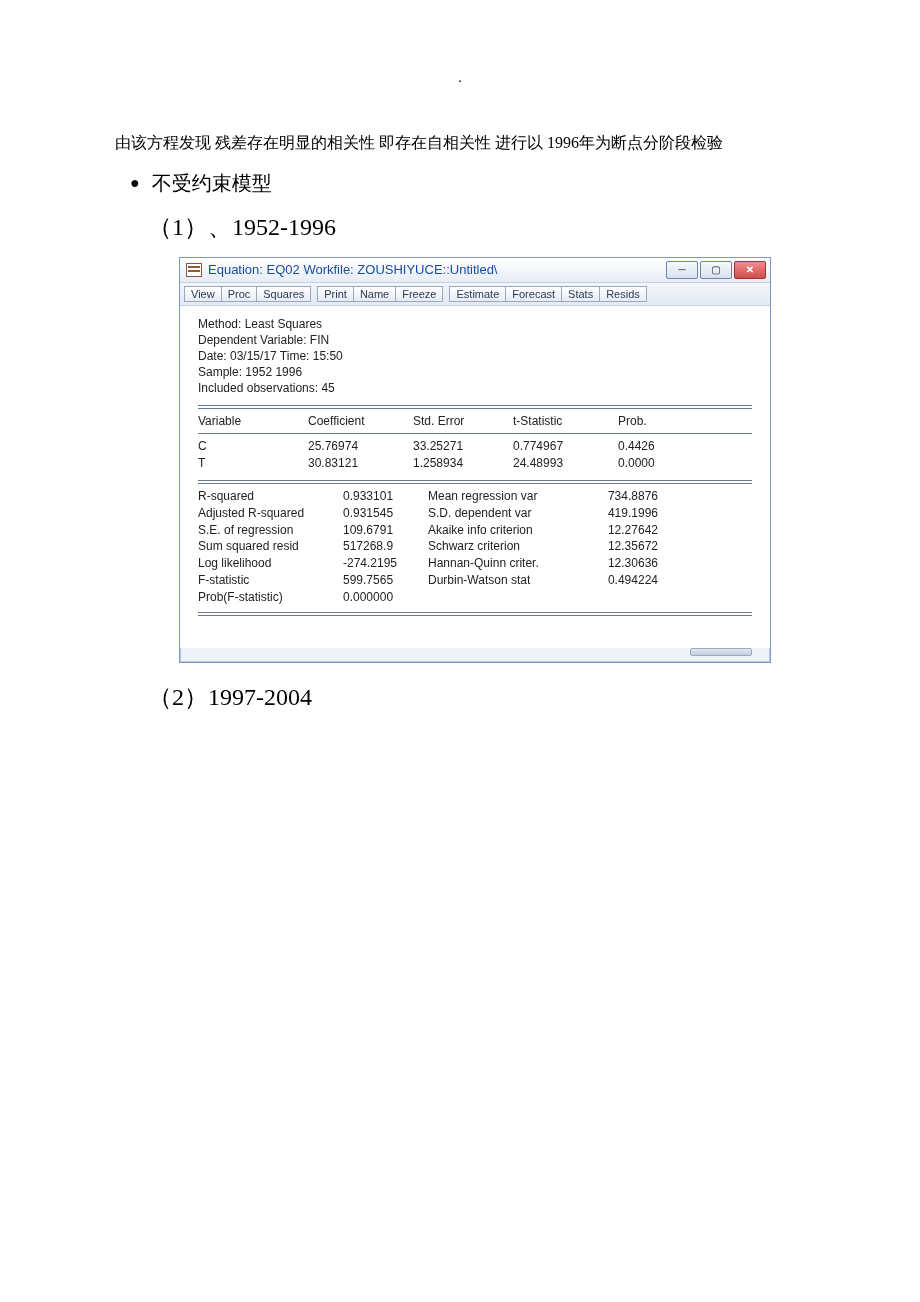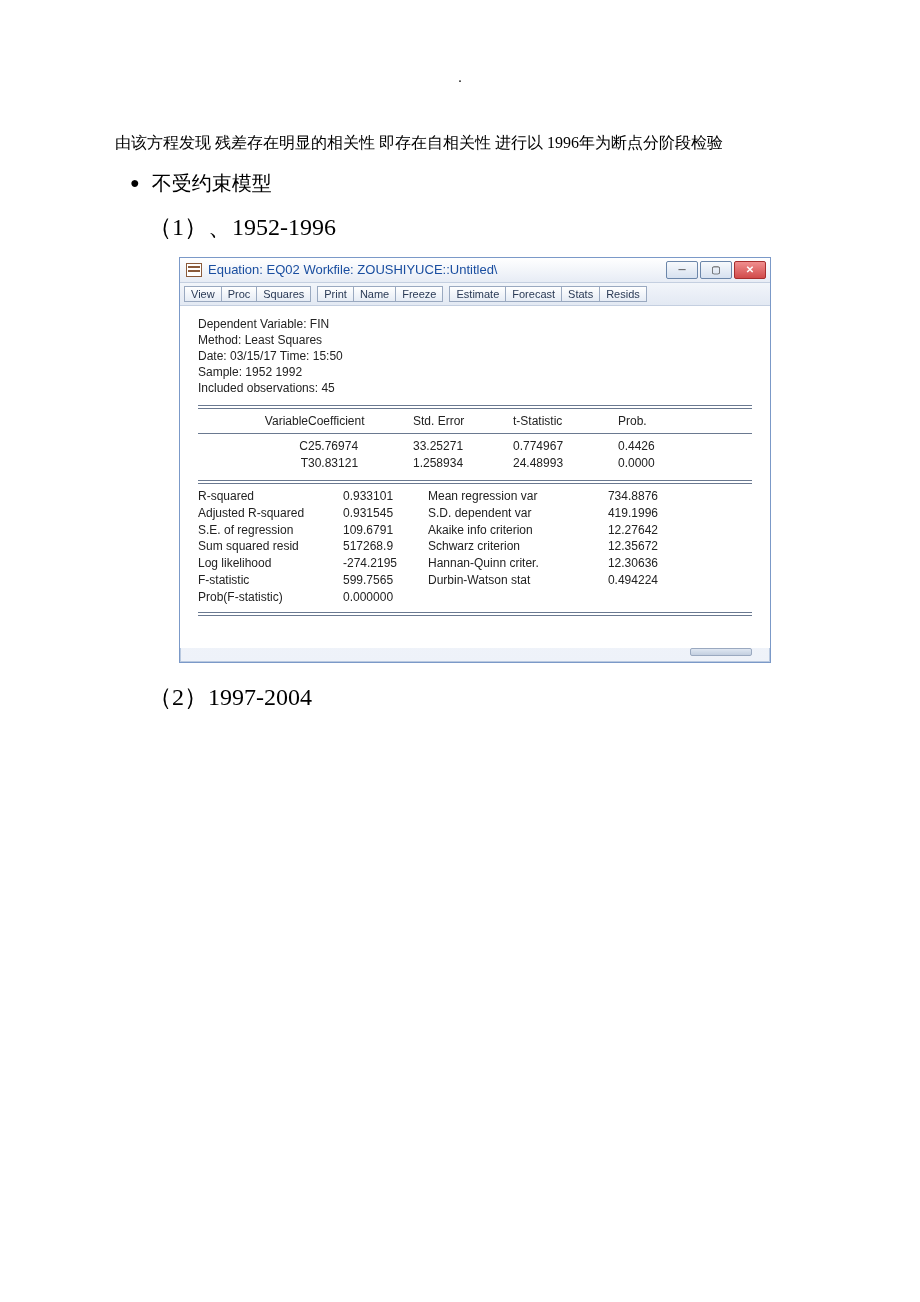--- a/index.html
+++ b/index.html
@@ -142,21 +142,21 @@
     height: 0;
     margin: 4px 0;
   }
   .coef-table {
     width: 100%;
   }
   .coef-row {
     display: flex;
     line-height: 1.4;
   }
-  .col-var { width: 110px; text-align: right; }
+  .col-var { width: 110px; text-align: left; }
   .col-num { width: 95px; text-align: left; padding-right: 10px; }
   .col-num.c2 { width: 90px; }
   .col-num.c3 { width: 95px; }
   .col-num.c4 { width: 75px; }
   .header-row { }
   .stats-grid {
     display: flex;
   }
   .stats-col {
     display: flex;
@@ -228,24 +228,24 @@
       <div class="btn-group">
         <div class="tbtn">Estimate</div>
         <div class="tbtn">Forecast</div>
         <div class="tbtn">Stats</div>
         <div class="tbtn">Resids</div>
       </div>
     </div>
 
     <div class="content">
       <div class="header-block">
+        <div>Method: Least Squares</div>
         <div>Dependent Variable: FIN</div>
-        <div>Method: Least Squares</div>
         <div>Date: 03/15/17   Time: 15:50</div>
-        <div>Sample: 1952 1992</div>
+        <div>Sample: 1952 1996</div>
         <div>Included observations: 45</div>
       </div>
 
       <div class="hr-dbl"></div>
 
       <div class="coef-table">
         <div class="coef-row header-row">
           <div class="col-var">Variable</div>
           <div class="col-num">Coefficient</div>
           <div class="col-num c2">Std. Error</div>

